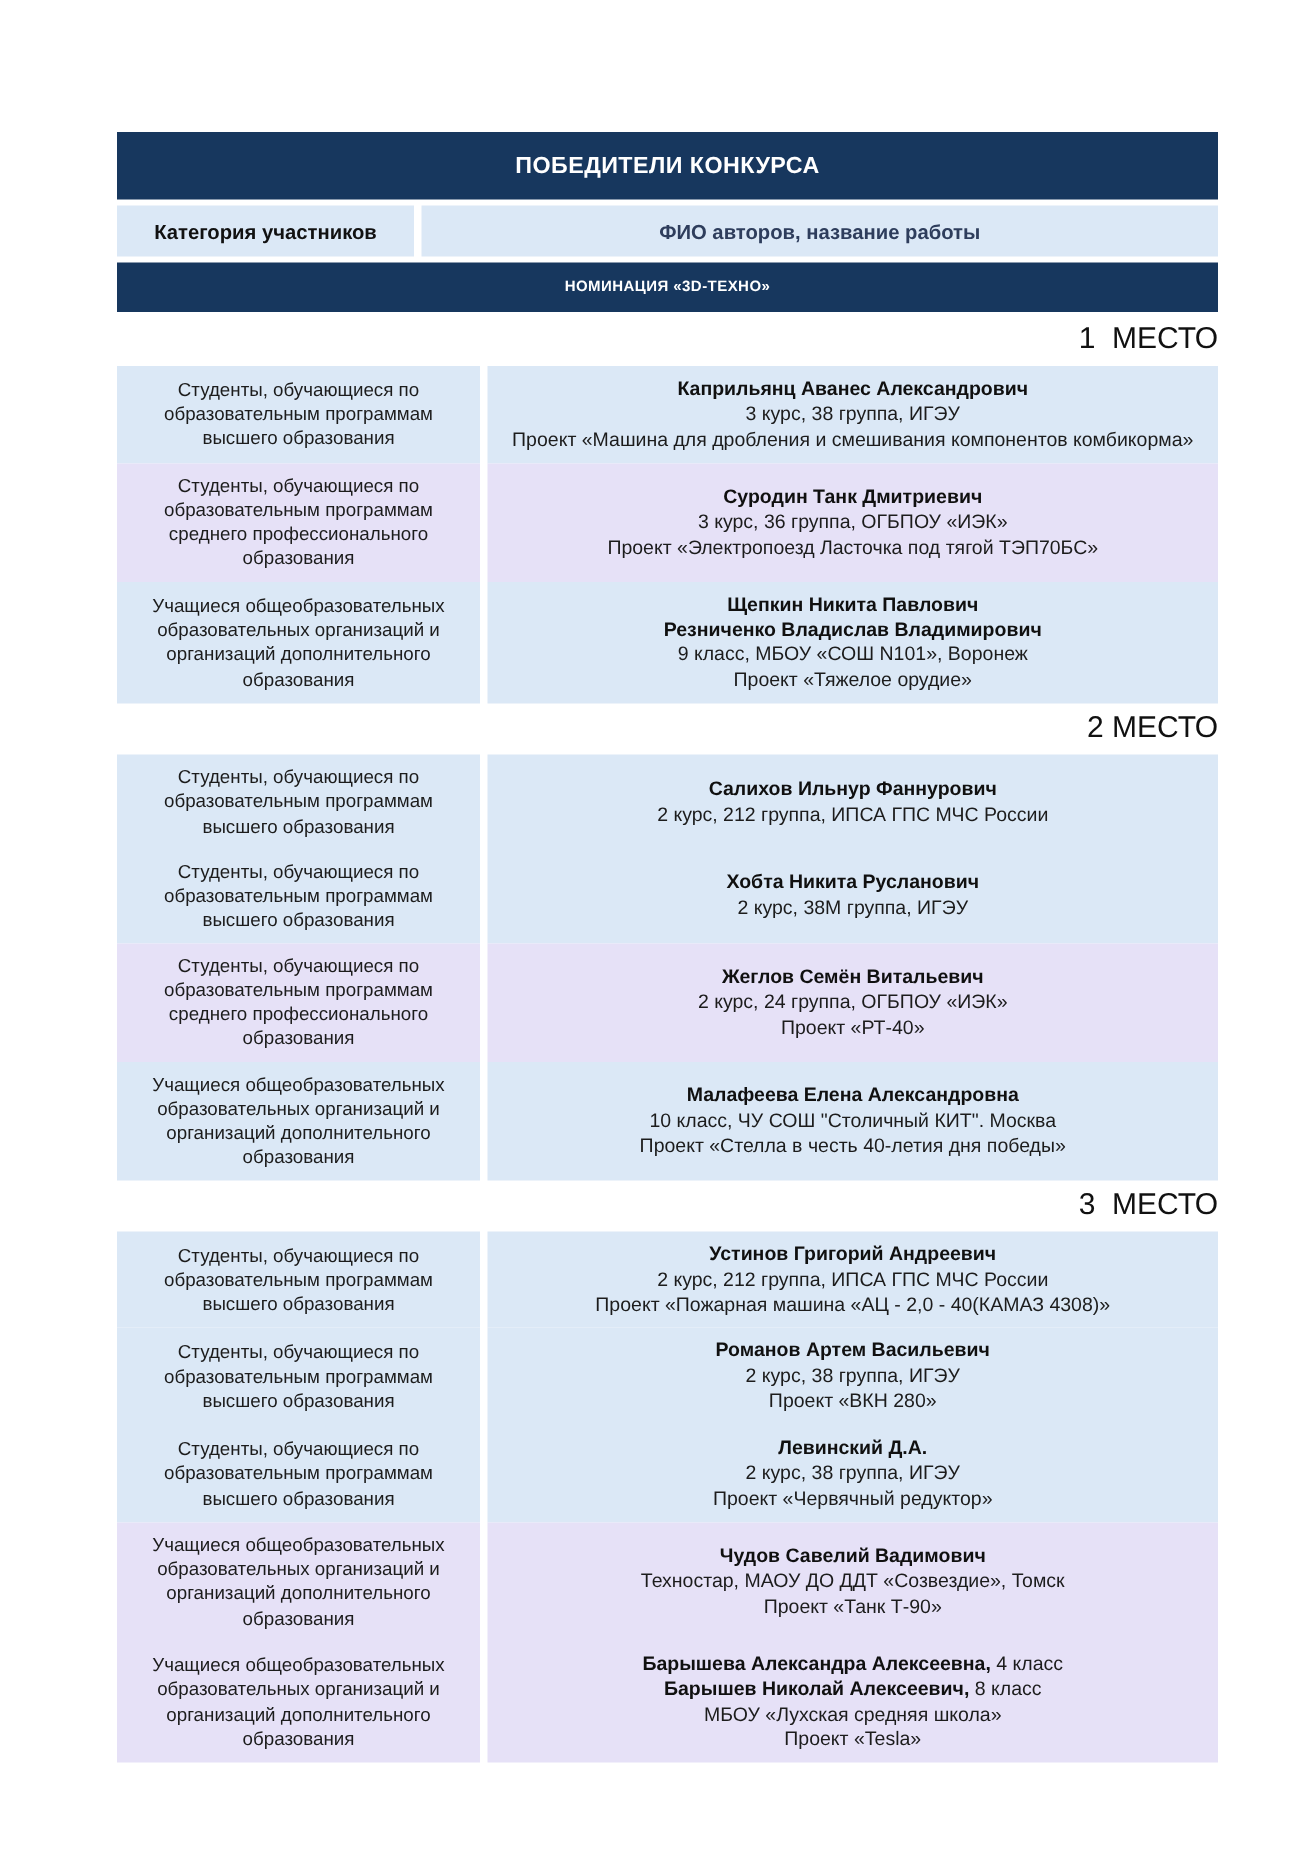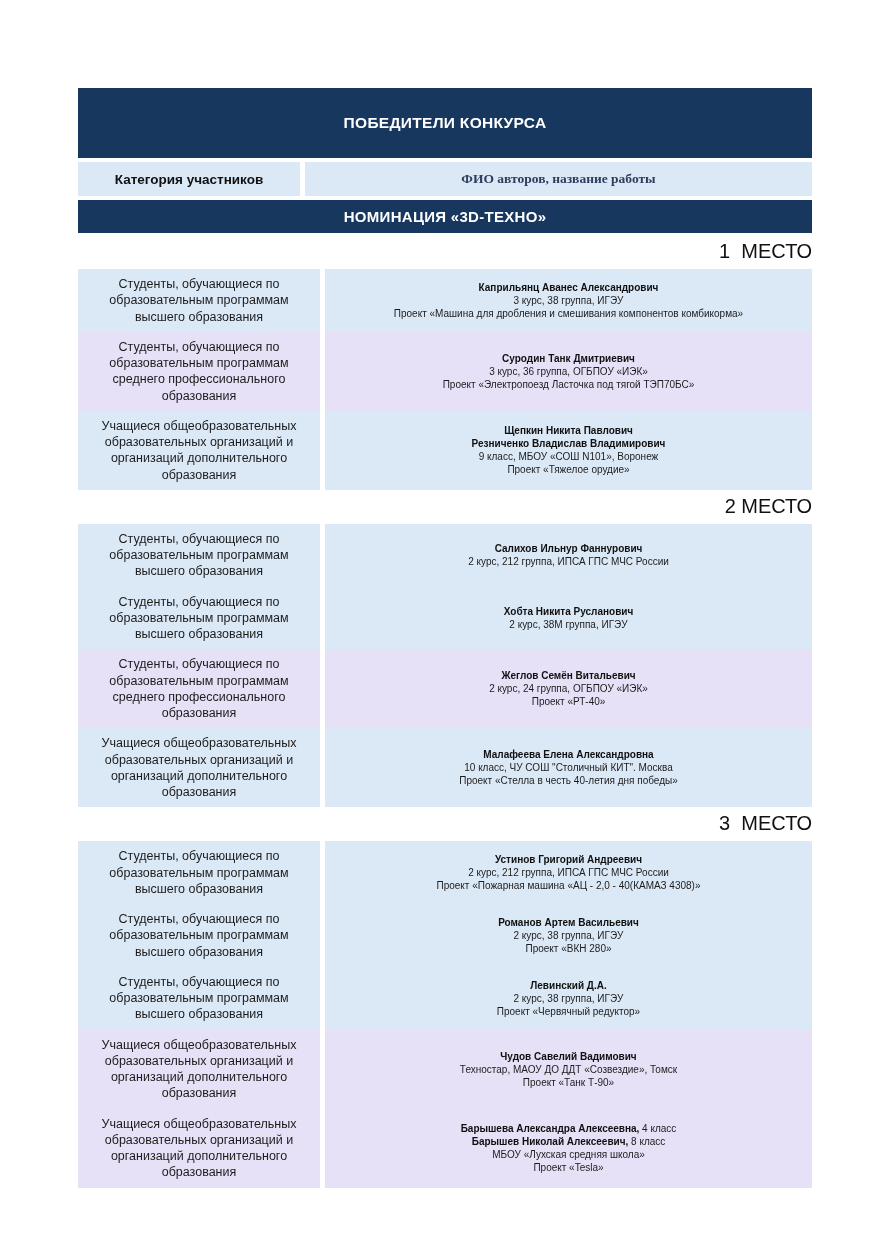--- a/index.html
+++ b/index.html
@@ -12,34 +12,34 @@
   *{box-sizing:border-box;}
   html,body{margin:0;padding:0;}
   body{
     width:877px;height:1240px;background:#ffffff;
     font-family:"Liberation Sans", sans-serif;color:var(--text);
   }
   .page{position:relative;width:877px;height:1240px;background:#ffffff;overflow:hidden;}
   .table-wrap{position:absolute;left:78px;top:88px;width:734px;}
   .band{background:var(--navy);color:#ffffff;font-weight:bold;text-align:center;
         display:flex;align-items:center;justify-content:center;}
-  .band.main{height:70px;font-size:15.5px;margin-bottom:4px;letter-spacing:0.3px;}
-  .band.nomination{height:33px;font-size:15px;margin-bottom:2px;letter-spacing:0.3px;}
+  .band.main{height:45px;font-size:15.5px;margin-bottom:4px;letter-spacing:0.3px;}
+  .band.nomination{height:33px;font-size:10px;margin-bottom:2px;letter-spacing:0.3px;}
   .colhead{display:flex;gap:5px;margin-bottom:4px;}
   .colhead .hcell{background:var(--blue);height:34px;display:flex;align-items:center;
         justify-content:center;font-weight:bold;font-size:13.5px;}
-  .colhead .left{width:222px;color:#111111;}
-  .colhead .right{flex:1;color:var(--navyText);font-family:Liberation Serif, serif;}
+  .colhead .left{width:198px;color:#111111;}
+  .colhead .right{flex:1;color:var(--navyText);}
   .place-heading{text-align:right;font-weight:normal;font-size:20px;color:#111111;
         padding:5px 0 6px 0;white-space:pre;}
   .row{display:flex;gap:5px;margin-bottom:0;}
   .cat-cell{width:242px;display:flex;align-items:center;justify-content:center;
         text-align:center;font-size:12.5px;line-height:1.3;padding:7px 14px;color:#1c1c1c;}
   .info-cell{flex:1;display:flex;flex-direction:column;align-items:center;justify-content:center;
-        text-align:center;font-size:10px;line-height:1.3;padding:7px 12px;color:#1c1c1c;}
+        text-align:center;font-size:13px;line-height:1.3;padding:7px 12px;color:#1c1c1c;}
   .bg-blue{background:var(--blue);}
   .bg-lavender{background:var(--lavender);}
   .bold{font-weight:bold;color:#101010;}
 </style>
 </head>
 <body>
 
 <div class="page">
   <div class="table-wrap">
 

